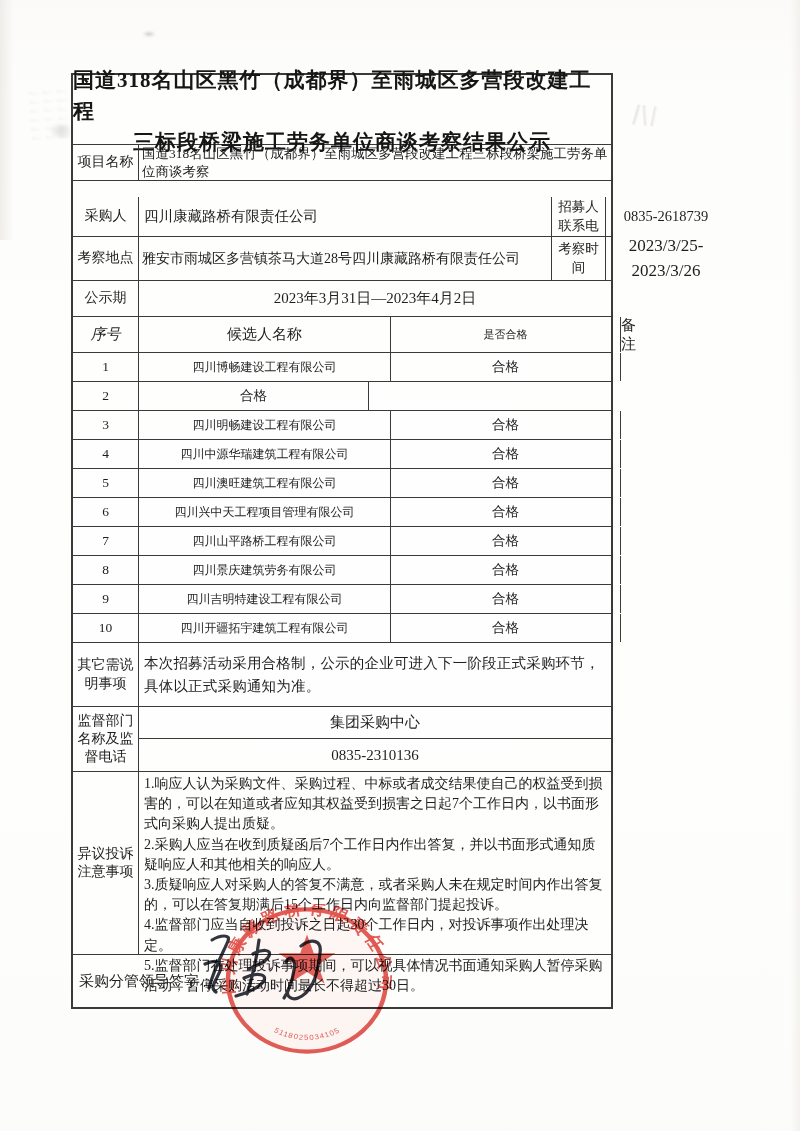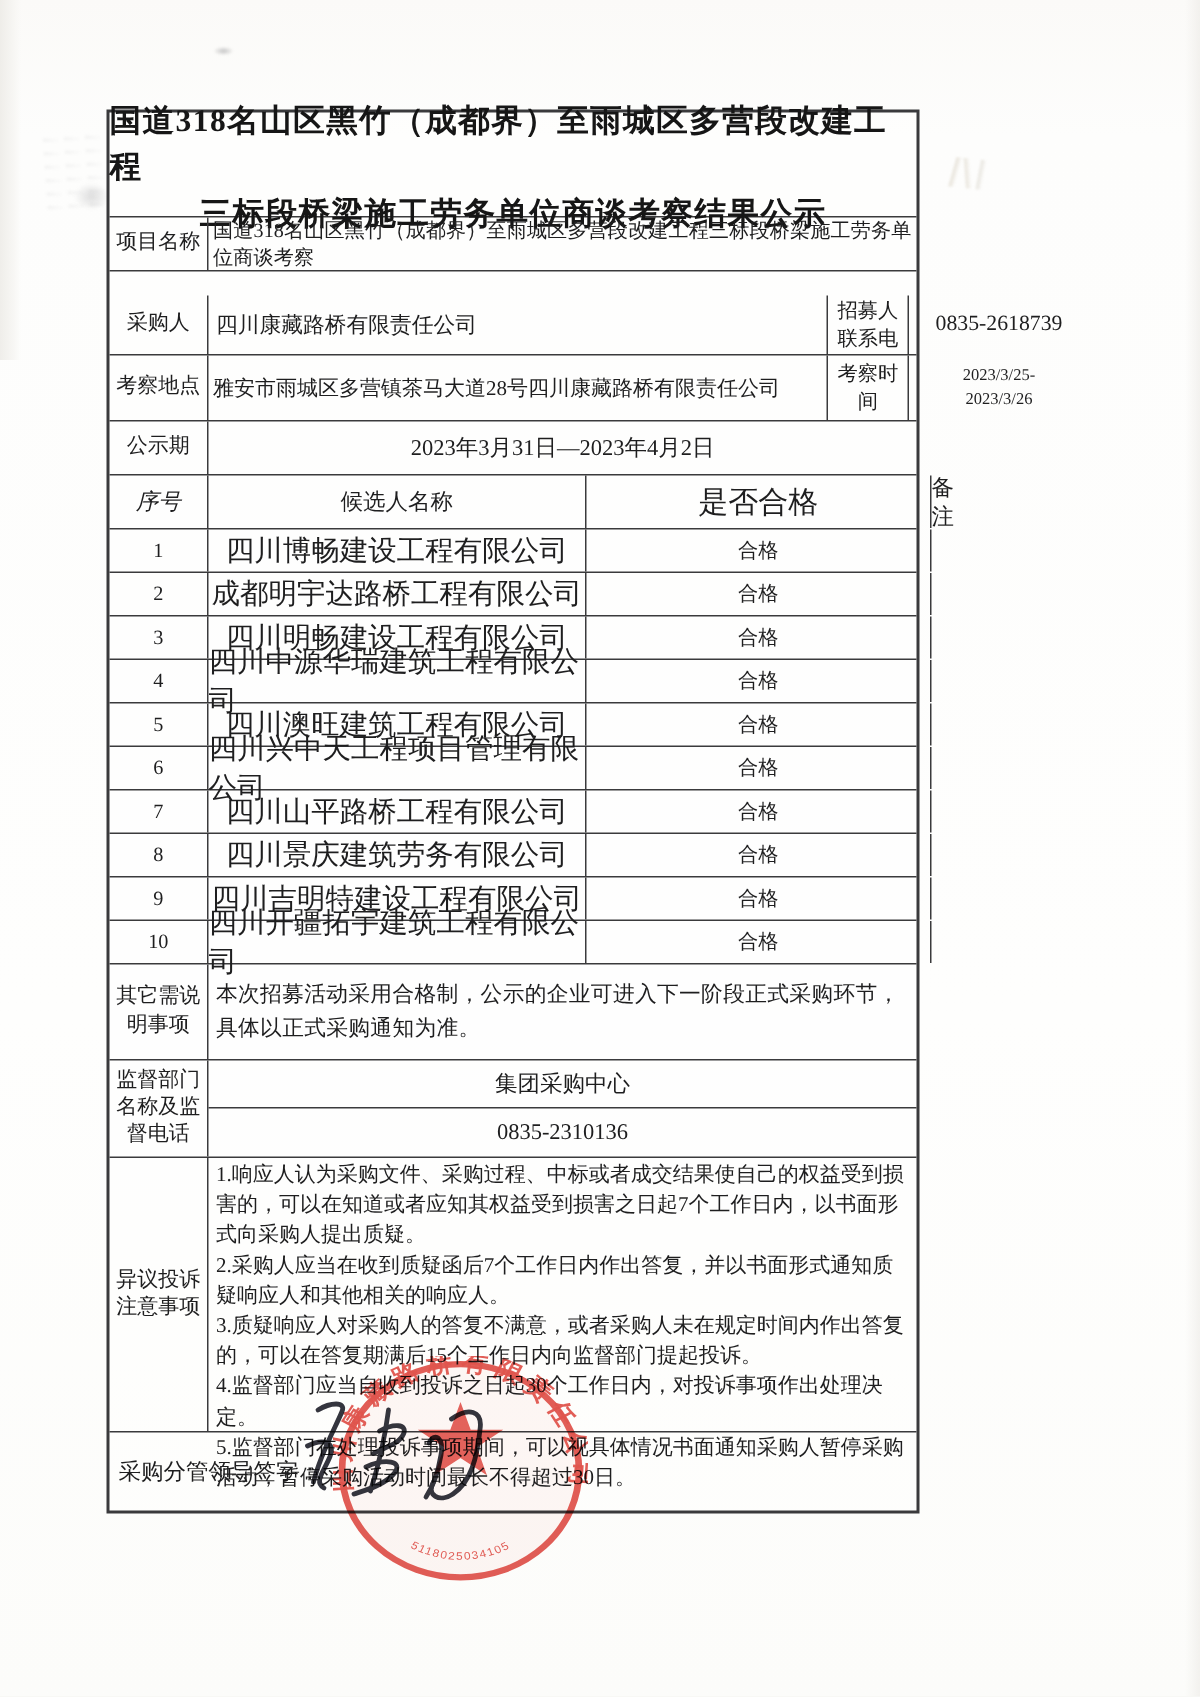--- a/index.html
+++ b/index.html
@@ -57,26 +57,26 @@
   .lbl{width:66px;flex:0 0 66px;text-align:center;font-size:14px;line-height:1.3;padding:2px 1px;}
   .val{flex:1 1 auto;font-size:14px;}
   .r-title{height:70px;}
   .title-cell{flex-direction:column;font-weight:bold;font-size:21px;letter-spacing:1px;line-height:31px;color:#161616;padding-top:3px;}
   .r-project{height:36px;}
   .project-val{font-size:13.4px;justify-content:flex-start;padding:0 2px 0 3px;letter-spacing:.1px;}
   .r-purchaser{height:40px;margin-top:16px;}
   .r-site{height:44px;}
   .val-wide{flex:0 0 413px;width:413px;justify-content:flex-start;padding-left:5px;font-size:14.5px;}
   .lbl2{flex:0 0 54px;width:54px;text-align:center;font-size:13.5px;line-height:1.35;padding:1px;}
-  .val2{flex:0 0 120px;width:120px;font-size:11px;text-align:center;flex-direction:column;line-height:1.45;}
+  .val2{flex:0 0 120px;width:120px;font-size:17px;text-align:center;flex-direction:column;line-height:1.45;}
   .r-publicity{height:36px;}
   .pub-val{font-size:15px;}
   .r-chead{height:36px;font-size:15px;}
   .c-no{flex:0 0 66px;width:66px;font-size:13.5px;}
-  .c-name{flex:0 0 252px;width:252px;font-size:19px;}
+  .c-name{flex:0 0 252px;width:252px;font-size:12px;}
   .c-res{flex:0 0 230px;width:230px;font-size:13.5px;}
   .c-rem{flex:1 1 auto;font-size:13.5px;}
   .r-cand{height:29px;}
   .r-notes{height:64px;}
   .notes-val{align-items:center;font-size:14.5px;line-height:23px;padding:2px 4px 2px 5px;letter-spacing:.2px;}
   .r-superv{height:65px;}
   .superv-right{flex:1 1 auto;display:flex;flex-direction:column;}
   .superv-sub{box-sizing:border-box;display:flex;align-items:center;justify-content:center;font-size:15px;}
   .superv-sub:first-child{height:32px;border-bottom:1.5px solid #3a3a3c;}
   .superv-sub:last-child{flex:1;}
@@ -140,33 +140,32 @@
     </div>
 
     <div class="row r-publicity">
       <div class="cell lbl">公示期</div>
       <div class="cell val pub-val">2023年3月31日—2023年4月2日</div>
     </div>
 
     <div class="row r-chead">
       <div class="cell c-no" style="font-size:15px;font-style:italic;">序号</div>
       <div class="cell c-name" style="font-size:15px;">候选人名称</div>
-      <div class="cell c-res" style="font-size:20px;">是否合格</div>
+      <div class="cell c-res" style="font-size:11px;">是否合格</div>
       <div class="cell c-rem" style="font-size:15px;">备注</div>
     </div>
 
     <div class="row r-cand">
       <div class="cell c-no">1</div>
       <div class="cell c-name">四川博畅建设工程有限公司</div>
       <div class="cell c-res">合格</div>
       <div class="cell c-rem"></div>
     </div>
     <div class="row r-cand">
       <div class="cell c-no">2</div>
-      <div class="cell c-name">成都明宇达路桥工程有限公司</div>
       <div class="cell c-res">合格</div>
       <div class="cell c-rem"></div>
     </div>
     <div class="row r-cand">
       <div class="cell c-no">3</div>
       <div class="cell c-name">四川明畅建设工程有限公司</div>
       <div class="cell c-res">合格</div>
       <div class="cell c-rem"></div>
     </div>
     <div class="row r-cand">

